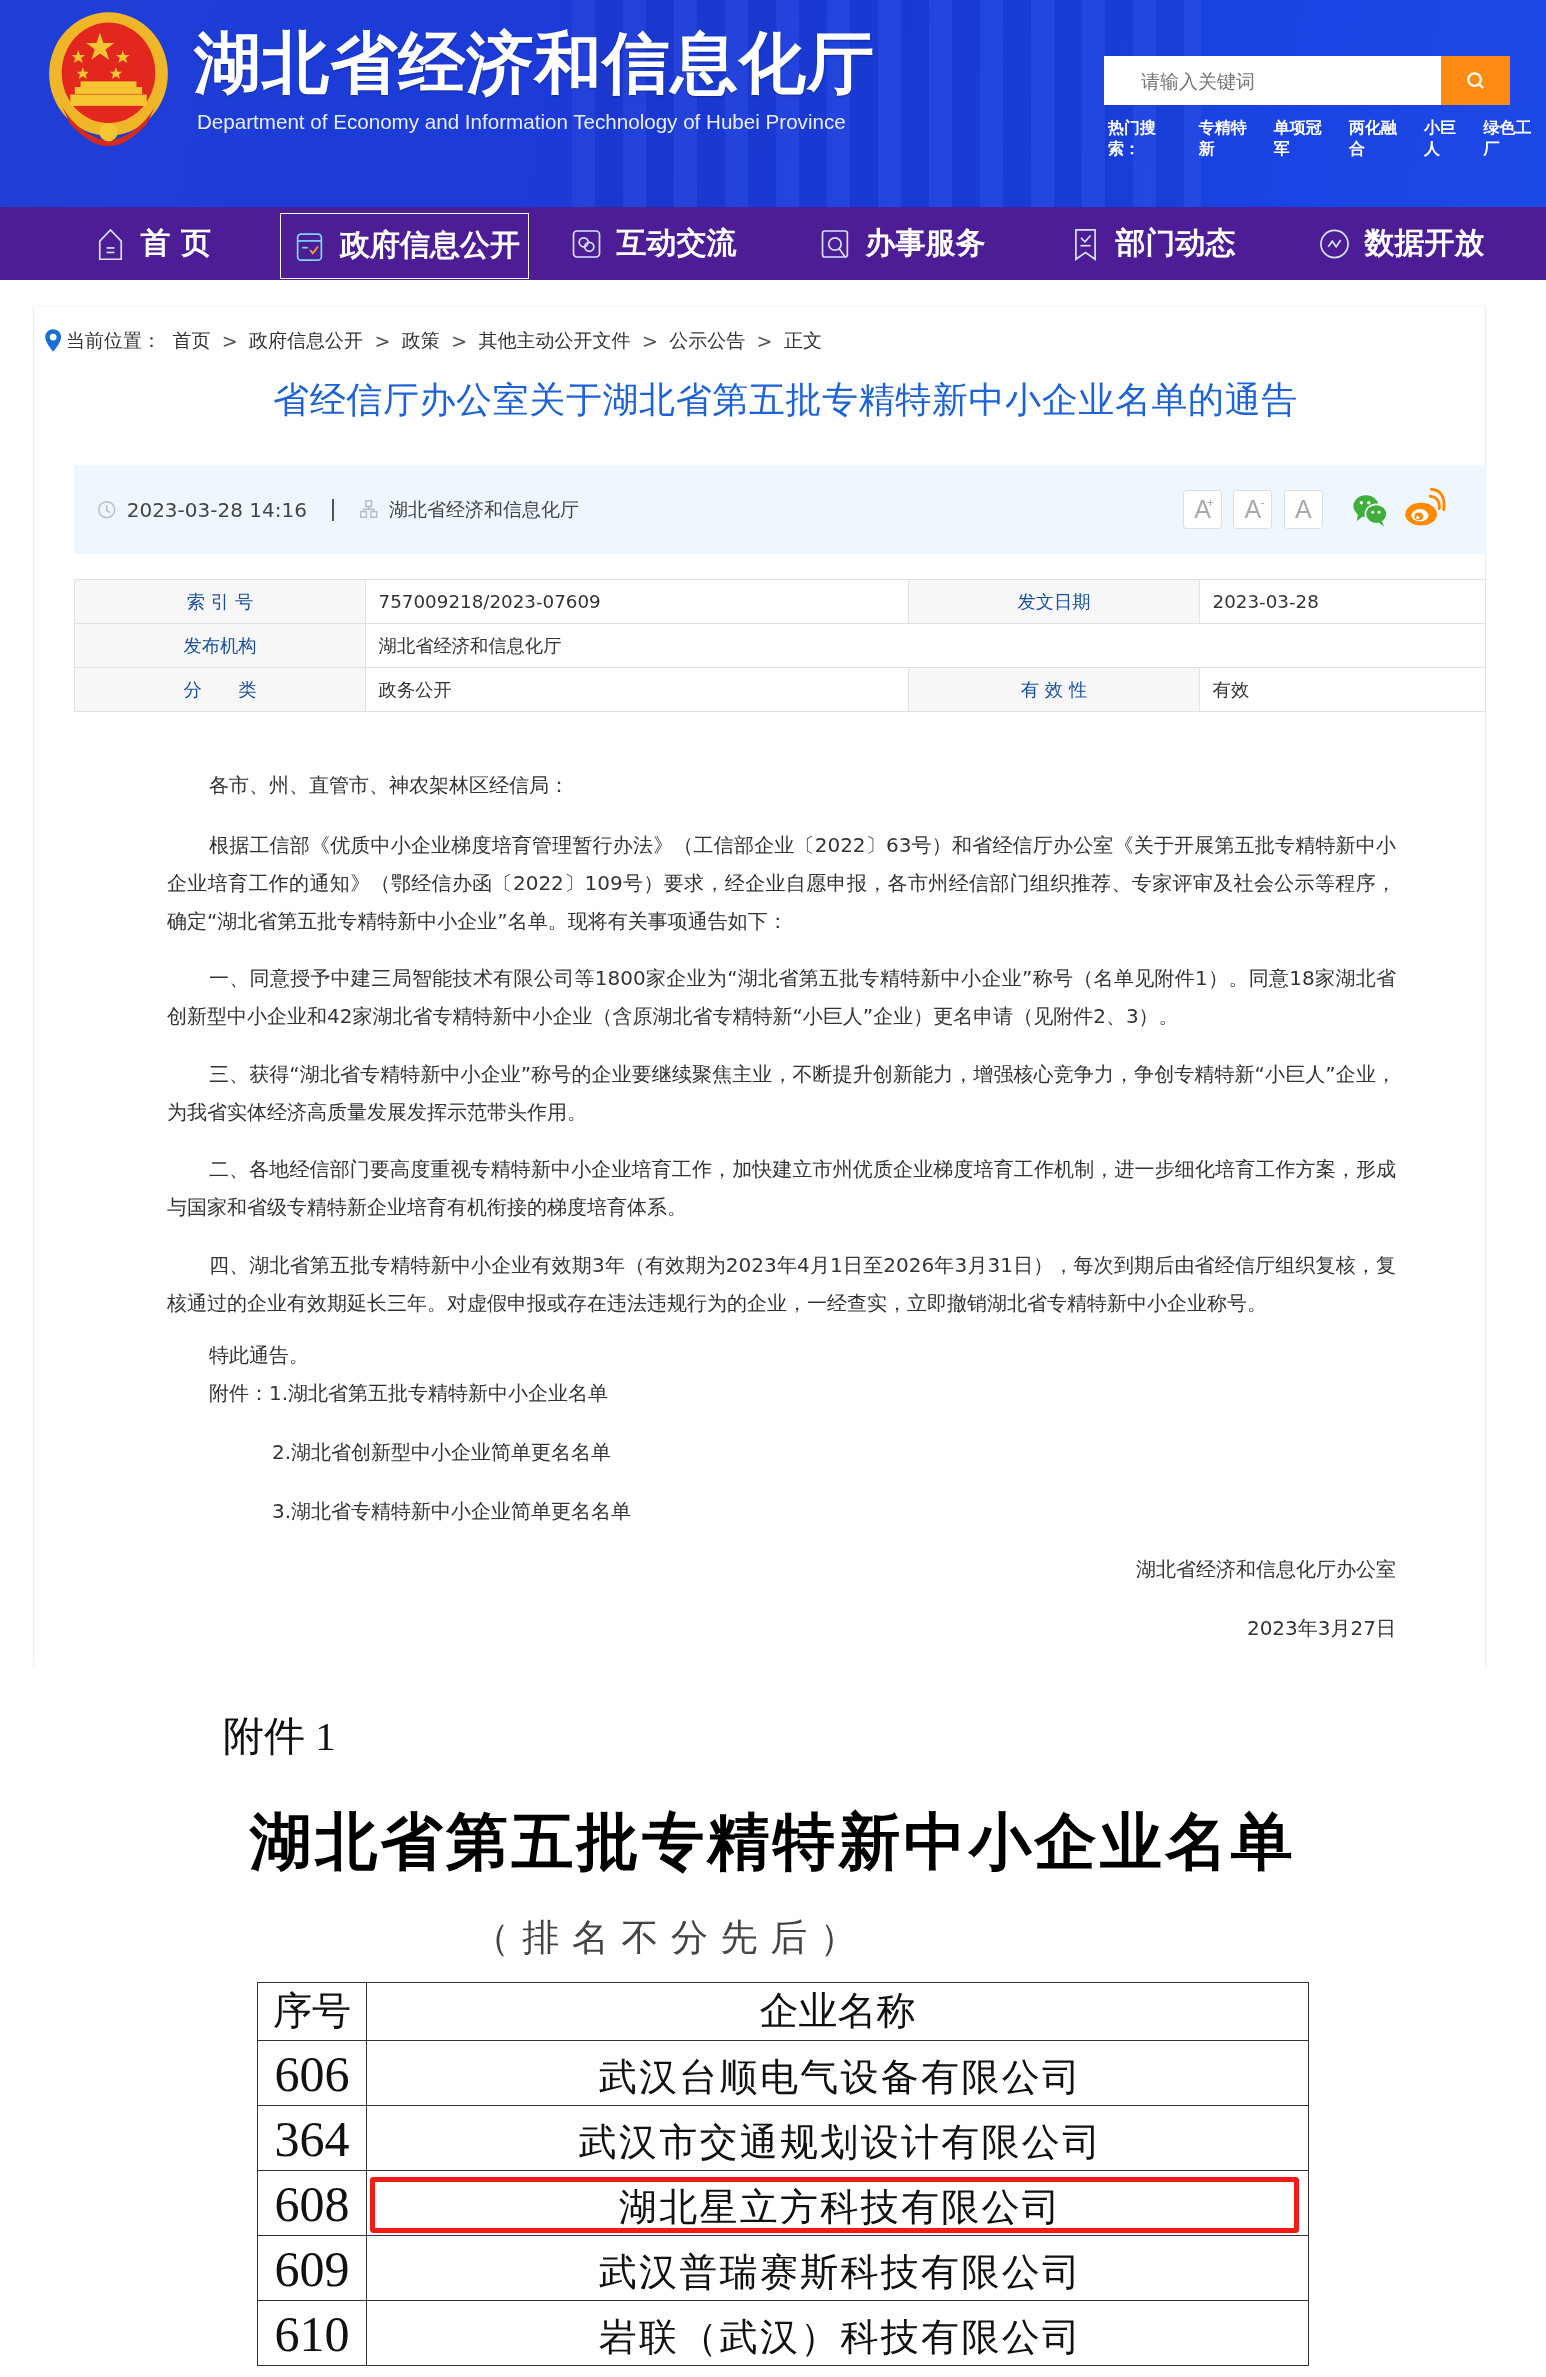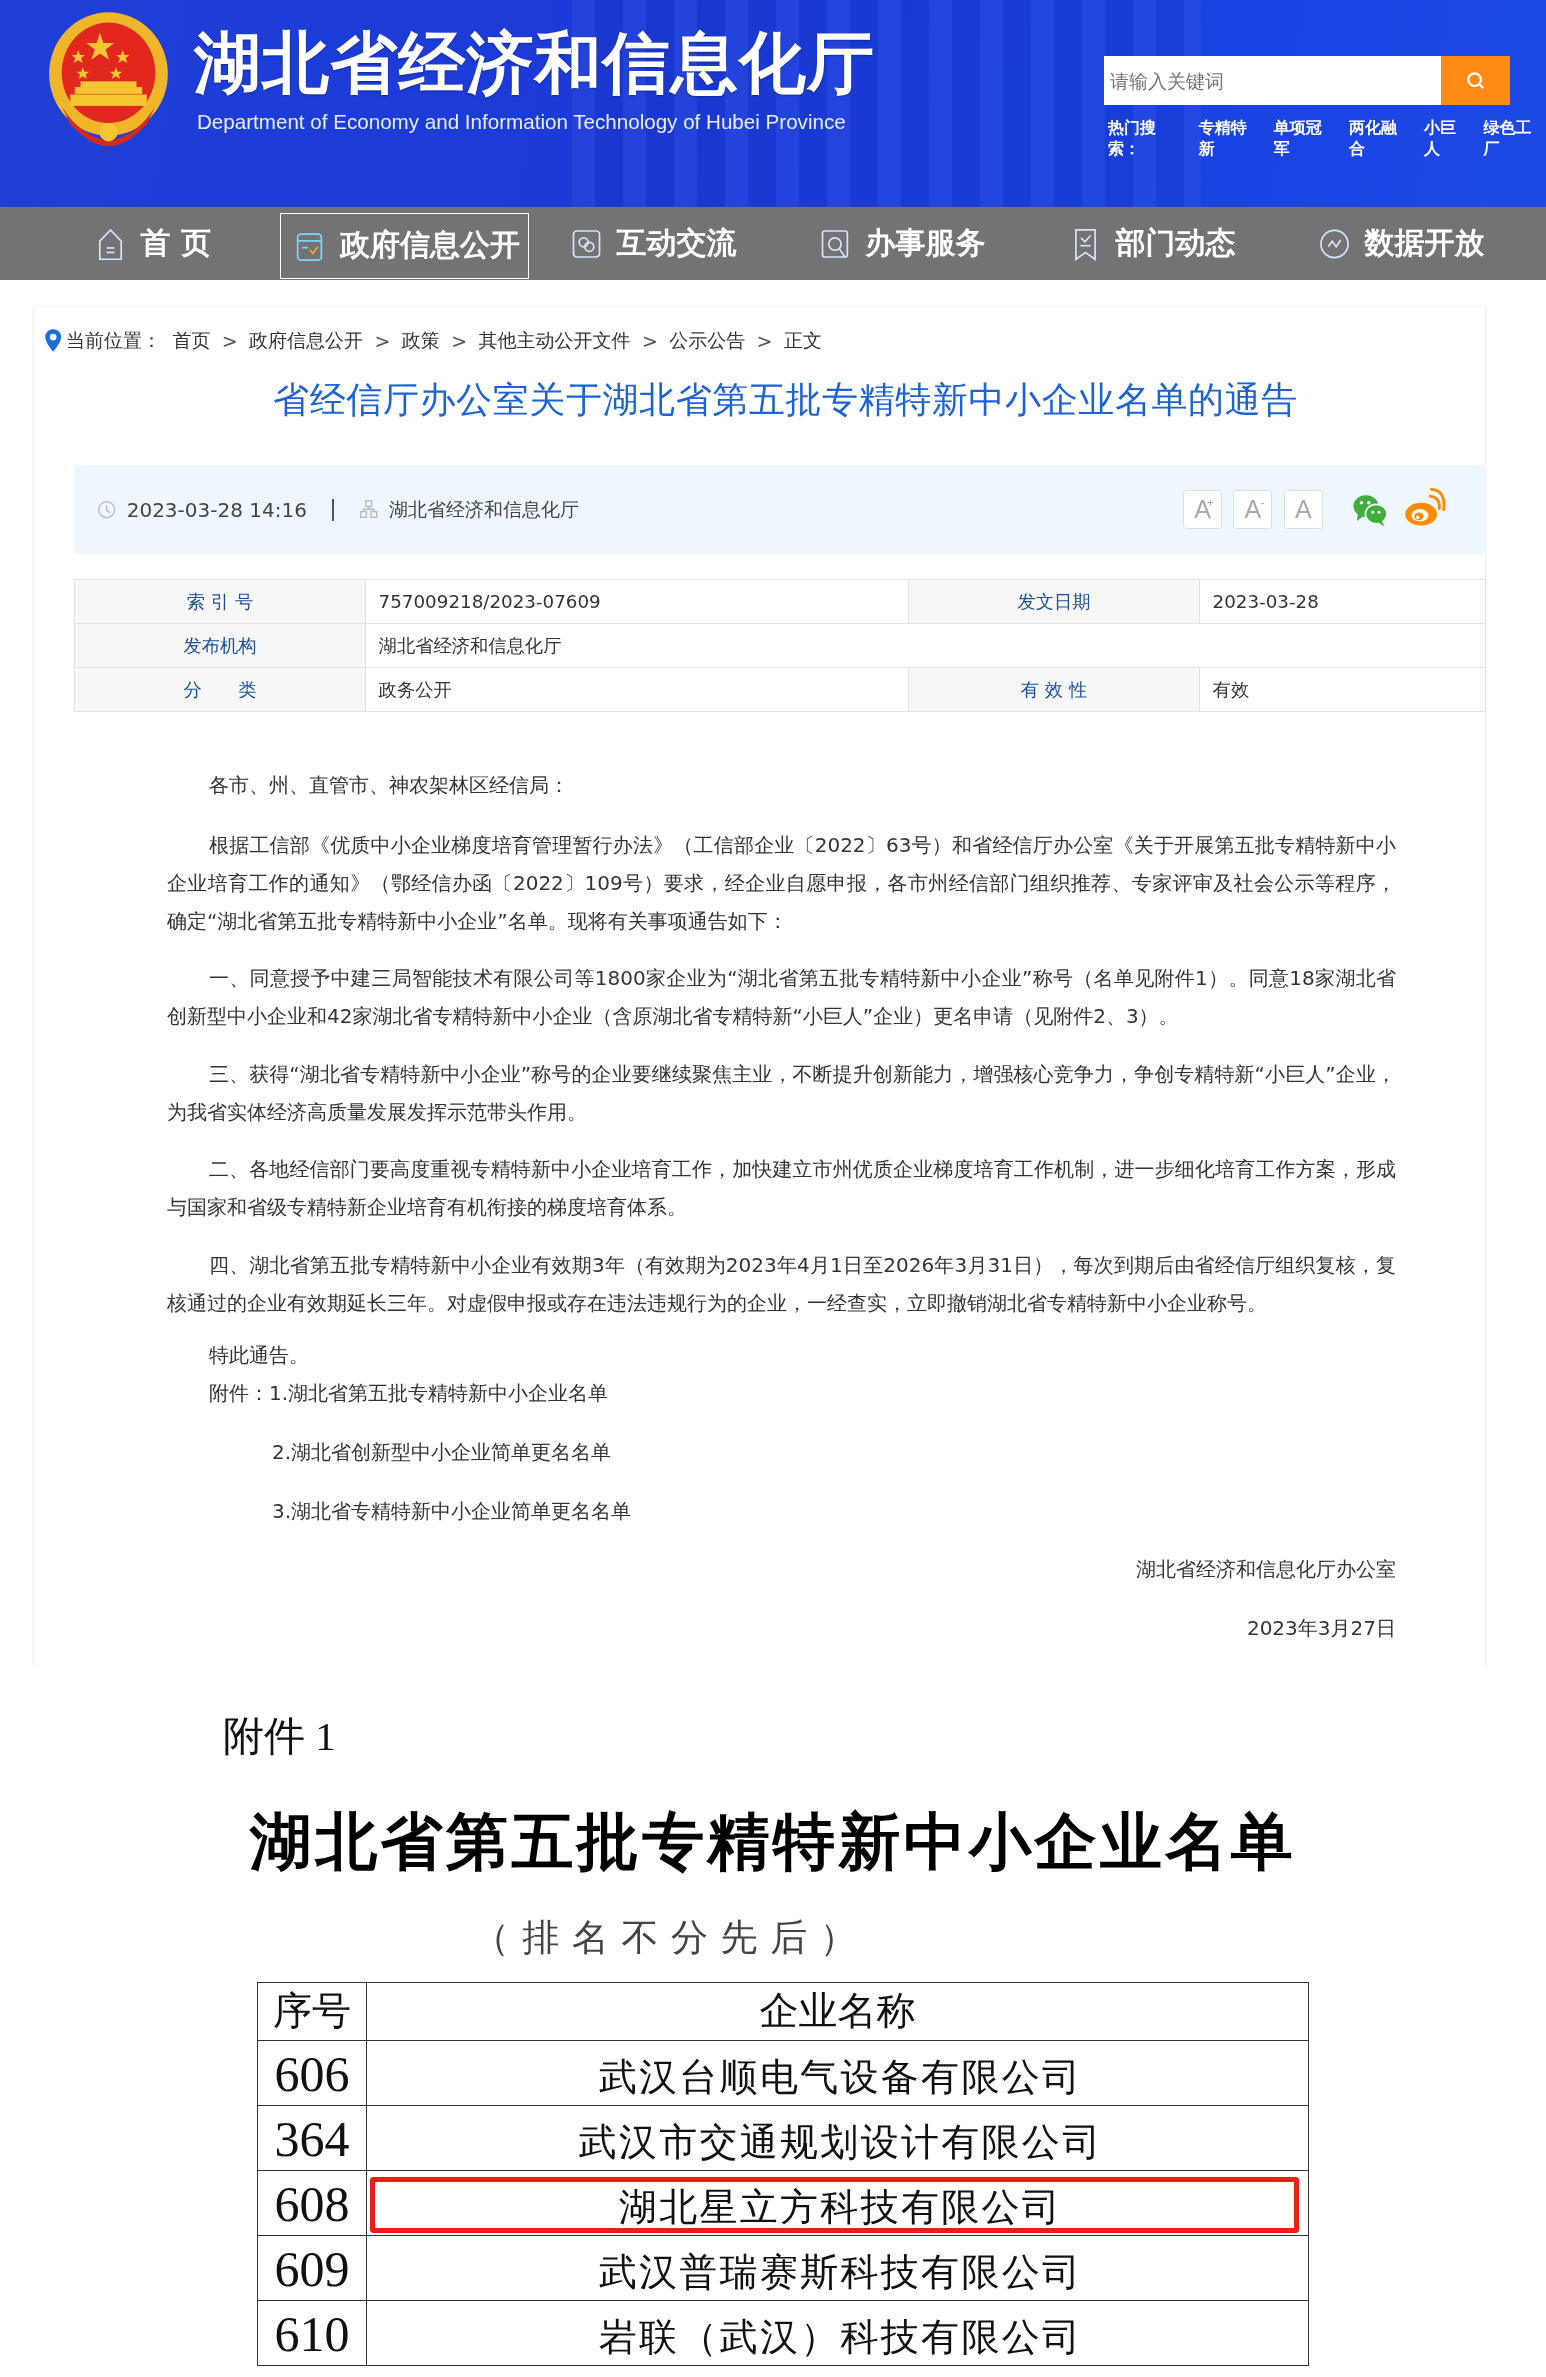--- a/index.html
+++ b/index.html
@@ -27,36 +27,36 @@
   }
   .site-subtitle {
     position: absolute; left: 197px; top: 110px; font-size: 20.6px; color: #e8eeff;
     font-family: "Liberation Sans", sans-serif; letter-spacing: 0px;
   }
   .search-box {
     position: absolute; left: 1104px; top: 56px; width: 337px; height: 49px;
     background: #fff; border: none;
   }
   .search-input {
-    width: 100%; height: 100%; border: none; outline: none; padding-left: 6px;
+    width: 100%; height: 100%; border: none; outline: none; padding-left: 37px;
     font-size: 19px; color: #888; background: #fff; font-family: "DejaVu Sans", sans-serif;
   }
   .search-btn {
     position: absolute; left: 1441px; top: 56px; width: 69px; height: 49px;
     background: #ff8a14; display: flex; align-items: center; justify-content: center;
   }
   .hot-search {
     position: absolute; left: 1108px; top: 118px; font-size: 16px; color: #ffffff;
     display: flex; gap: 12.6px; font-weight: bold;
   }
 
   
   .nav {
     position: absolute; left: 0; top: 207px; width: 1546px; height: 73px;
-    background: #737373; display: flex; align-items: center;
+    background: #4c1d95; display: flex; align-items: center;
   }
   .nav-item {
     position: absolute; top: 0; height: 73px; display: flex; align-items: center;
     color: #fff; font-size: 30px; font-weight: bold; gap: 12.6px;
   }
   .nav-item.active {
     border: 1.7px solid #ffffff; height: 72px; top: 5.7px; height: 66px; padding: 0 0 0 11.4px;
   }
   .nav-icon { width: 35px; height: 38px; }
 

